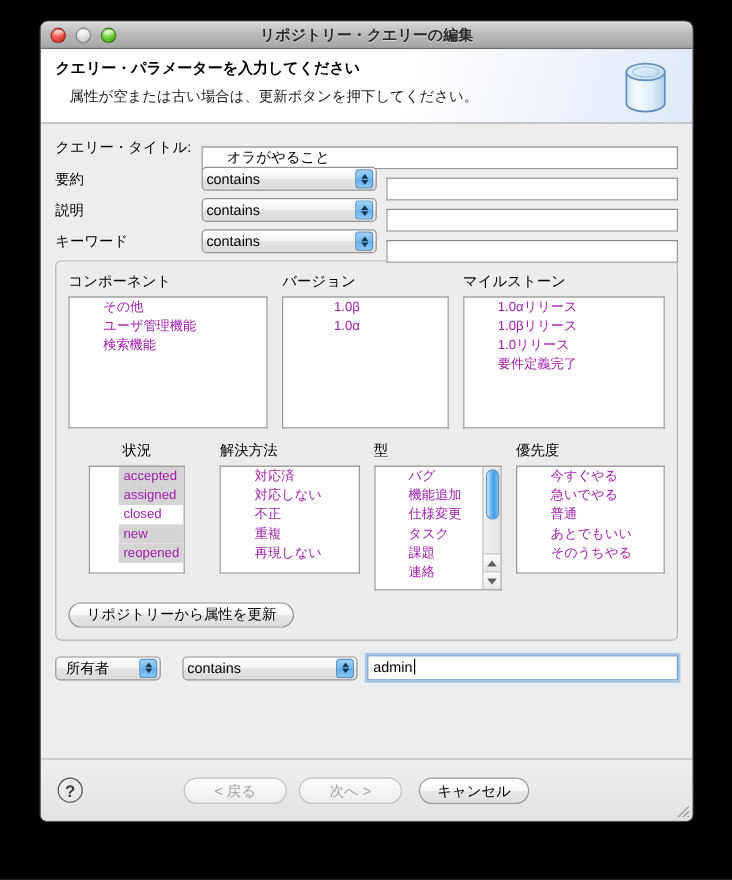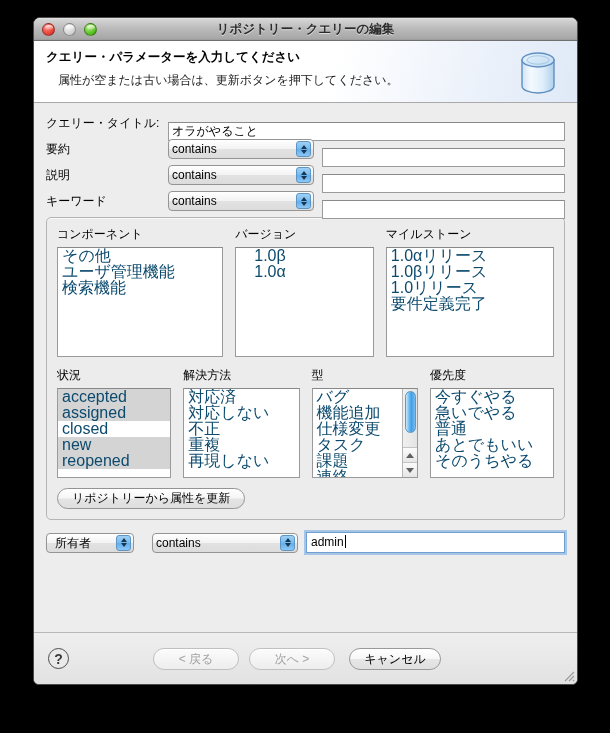--- a/index.html
+++ b/index.html
@@ -81,21 +81,21 @@
     position: relative;
   }
 
   
   .frow { display: flex; align-items: center; margin-bottom: 6px; height: 20px; }
   .flabel { font-size: 12px; color: #000; width: 122px; flex: 0 0 122px; }
   .ftext {
     height: 19px; border: 1px solid #9b9b9b;
     border-top-color: #8a8a8a;
     background: #fff; font-size: 12px; color: #000;
-    padding: 0 3px; line-height: 17px;
+    padding: 0 20px; line-height: 17px;
     flex: 1;
     margin-top: 16px;
   }
   .fcombo {
     width: 146px; flex: 0 0 146px; height: 20px;
     margin-right: 8px;
     position: relative;
     border: 1px solid #949494;
     border-radius: 4px;
     background: linear-gradient(to bottom,#ffffff 0%,#f3f3f3 48%,#e2e2e2 52%,#dcdcdc 100%);
@@ -129,23 +129,24 @@
   .list-col { display: flex; flex-direction: column; }
   .list-head { font-size: 12px; color: #000; margin-bottom: 4px; }
   .listbox {
     background: #fff;
     border: 1px solid #9a9a9a;
     border-top-color: #888;
     overflow: hidden;
     position: relative;
   }
   .litem {
-    font-size: 16px; color: #0c4a6e;
+    font-size: 11px; color: #a21caf;
     padding: 0 4px; height: 16px; line-height: 16px;
     white-space: nowrap;
+    margin-left: 24px;
   }
   .litem.striped { background: #d4d4d4; }
 
   
   .vscroll {
     position: absolute; right: 0; top: 0; bottom: 0; width: 15px;
     background: linear-gradient(to right,#f0f0f0,#e4e4e4);
     border-left: 1px solid #b6b6b6;
   }
   .vthumb {
@@ -333,21 +334,21 @@
             <div class="list-head">マイルストーン</div>
             <div class="listbox" style="height:110px;">
               <div class="litem">1.0αリリース</div>
               <div class="litem">1.0βリリース</div>
               <div class="litem">1.0リリース</div>
               <div class="litem">要件定義完了</div>
             </div>
           </div>
         </div>
       <div class="lists-row" id="bottom-lists" style="margin-top:10px;">
-          <div class="list-col" style="width: 118px;">
+          <div class="list-col" style="width: 118px; align-items: center;">
             <div class="list-head">状況</div>
             <div class="listbox" style="height:90px;">
               <div class="litem striped">accepted</div>
               <div class="litem striped">assigned</div>
               <div class="litem">closed</div>
               <div class="litem striped">new</div>
               <div class="litem striped">reopened</div>
             </div>
           </div>
           <div class="list-col" style="width: 120px;">
@@ -355,21 +356,21 @@
             <div class="listbox" style="height:90px;">
               <div class="litem">対応済</div>
               <div class="litem">対応しない</div>
               <div class="litem">不正</div>
               <div class="litem">重複</div>
               <div class="litem">再現しない</div>
             </div>
           </div>
           <div class="list-col" style="width: 110px;">
             <div class="list-head">型</div>
-            <div class="listbox" style="height:90px;padding-right:15px;">
+            <div class="listbox" style="height:104px;padding-right:15px;">
               <div class="litem">バグ</div>
               <div class="litem">機能追加</div>
               <div class="litem">仕様変更</div>
               <div class="litem">タスク</div>
               <div class="litem">課題</div>
               <div class="litem">連絡</div>
               <div class="vscroll">
                 <div class="vthumb"></div>
                 <div class="sbtns">
                   <div class="sbtn">

